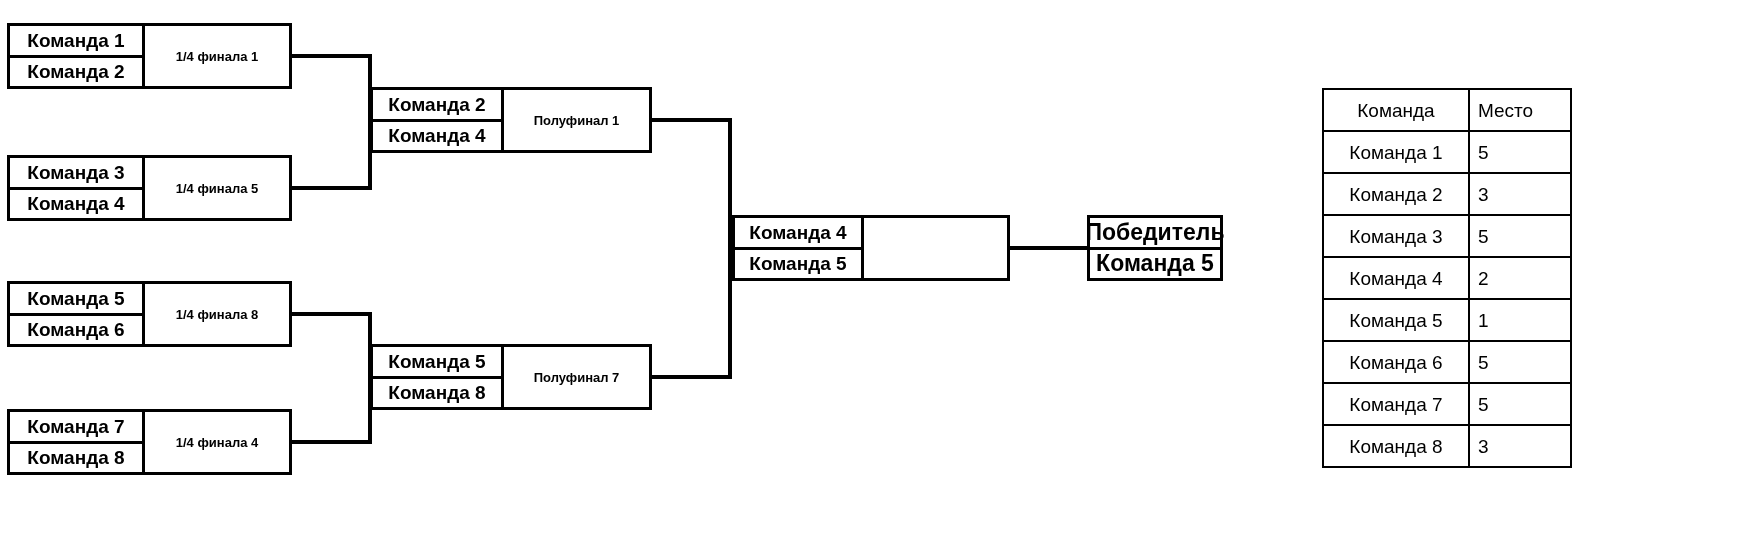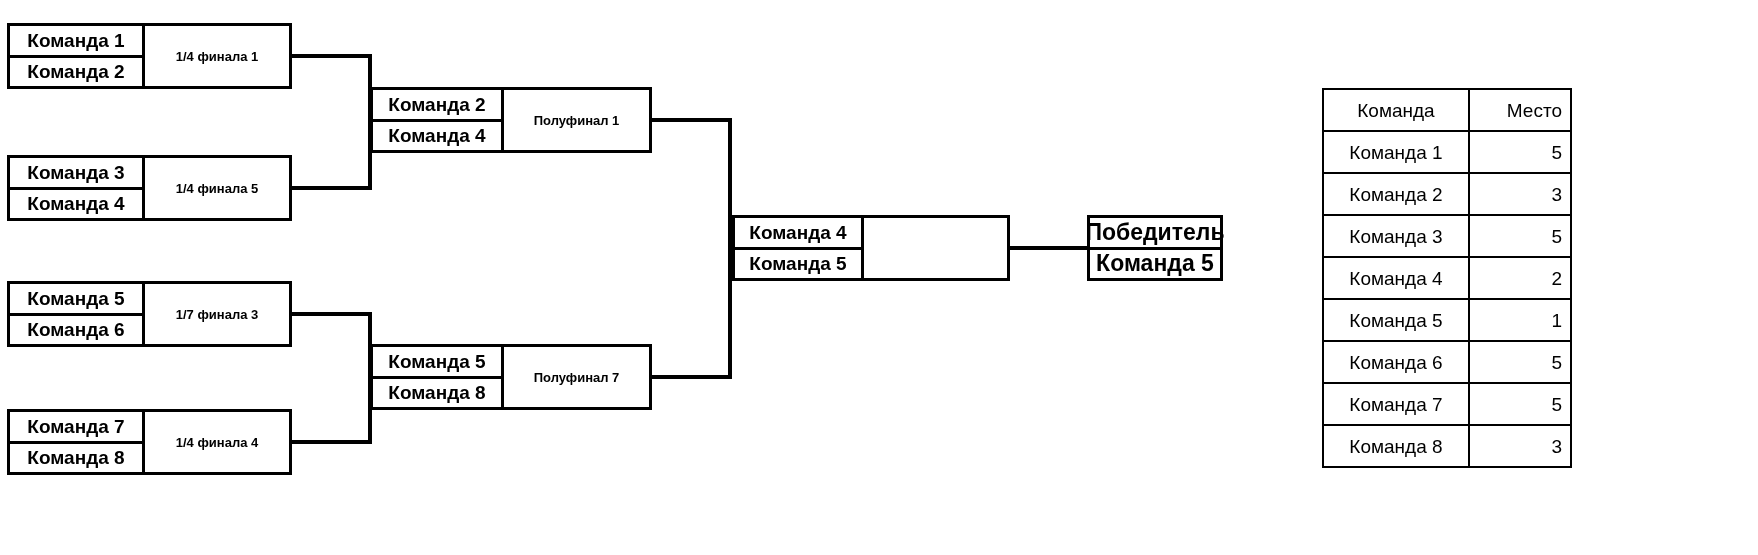--- a/index.html
+++ b/index.html
@@ -116,21 +116,21 @@
     line-height: 1;
     padding: 4px 8px;
     white-space: nowrap;
   }
   .results th.col-team, .results td.cell-team {
     width: 128px;
     text-align: center;
   }
   .results th.col-place, .results td.cell-place {
     width: 84px;
-    text-align: right;
+    text-align: left;
   }
 </style>
 </head>
 <body>
 
 <div id="stage">
 
   <div class="match" style="left:7px; top:23px; width:285px; height:66px;">
     <div class="slots" style="width:135px;">
       <div class="slot">Команда 1</div>
@@ -145,21 +145,21 @@
       <div class="slot divider">Команда 4</div>
     </div>
     <div class="round-label">1/4 финала 5</div>
   </div>
 
   <div class="match" style="left:7px; top:281px; width:285px; height:66px;">
     <div class="slots" style="width:135px;">
       <div class="slot">Команда 5</div>
       <div class="slot divider">Команда 6</div>
     </div>
-    <div class="round-label">1/7 финала 3</div>
+    <div class="round-label">1/4 финала 8</div>
   </div>
 
   <div class="match" style="left:7px; top:409px; width:285px; height:66px;">
     <div class="slots" style="width:135px;">
       <div class="slot">Команда 7</div>
       <div class="slot divider">Команда 8</div>
     </div>
     <div class="round-label">1/4 финала 4</div>
   </div>
 

